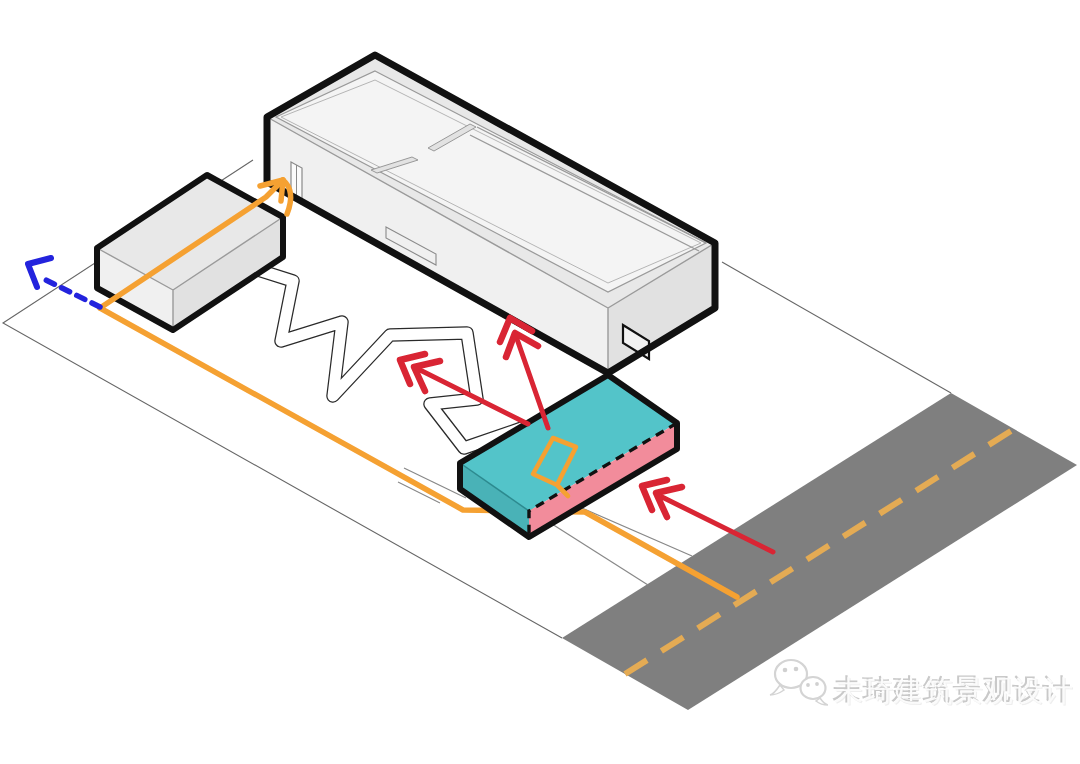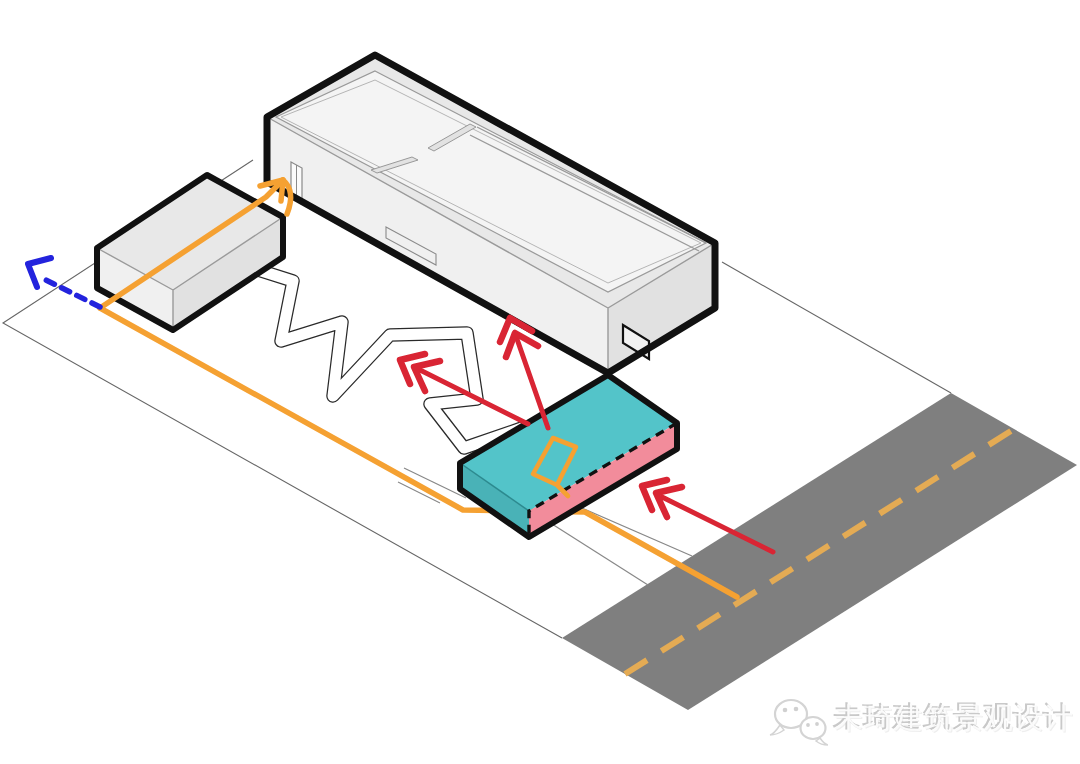--- a/index.html
+++ b/index.html
@@ -34,21 +34,21 @@
   .s-dash-black{stroke:var(--c-outline);stroke-width:3.4;stroke-dasharray:9 6.5;fill:none;}
   .s-orange{stroke:var(--c-orange-path);stroke-width:5.5;fill:none;stroke-linejoin:round;stroke-linecap:round;}
   .s-orange-thin{stroke:var(--c-orange-path);stroke-width:4.6;fill:none;stroke-linejoin:round;stroke-linecap:round;}
   .s-red{stroke:var(--c-red-arrow);stroke-width:5;fill:none;stroke-linecap:round;}
   .s-red-chev{stroke:var(--c-red-arrow);stroke-width:6.5;fill:none;stroke-linecap:round;stroke-linejoin:round;}
   .s-blue{stroke:var(--c-blue-arrow);stroke-width:5.5;fill:none;stroke-linecap:round;stroke-dasharray:9 8;}
   .s-blue-chev{stroke:var(--c-blue-arrow);stroke-width:6;fill:none;stroke-linecap:round;stroke-linejoin:round;}
   .meander-under{stroke:#2a2a2a;stroke-width:13.5;fill:none;stroke-linejoin:round;stroke-linecap:round;}
   .meander-over{stroke:#ffffff;stroke-width:11;fill:none;stroke-linejoin:round;stroke-linecap:round;}
 
-  .watermark{position:absolute;left:760px;top:684px;width:320px;height:70px;display:flex;align-items:center;}
+  .watermark{position:absolute;left:760px;top:642px;width:320px;height:70px;display:flex;align-items:flex-end;}
   .wm-text{font-size:29px;letter-spacing:1px;color:#fbfbfb;white-space:nowrap;
            text-shadow:-2px -2px 0 var(--c-watermark-gray), 1px 1px 0 #eeeeee;}
   .wm-logo{margin-right:6px;}
 </style>
 </head>
 <body>
 
 <div class="canvas">
   <svg width="1080" height="764" viewBox="0 0 1080 764">
 

